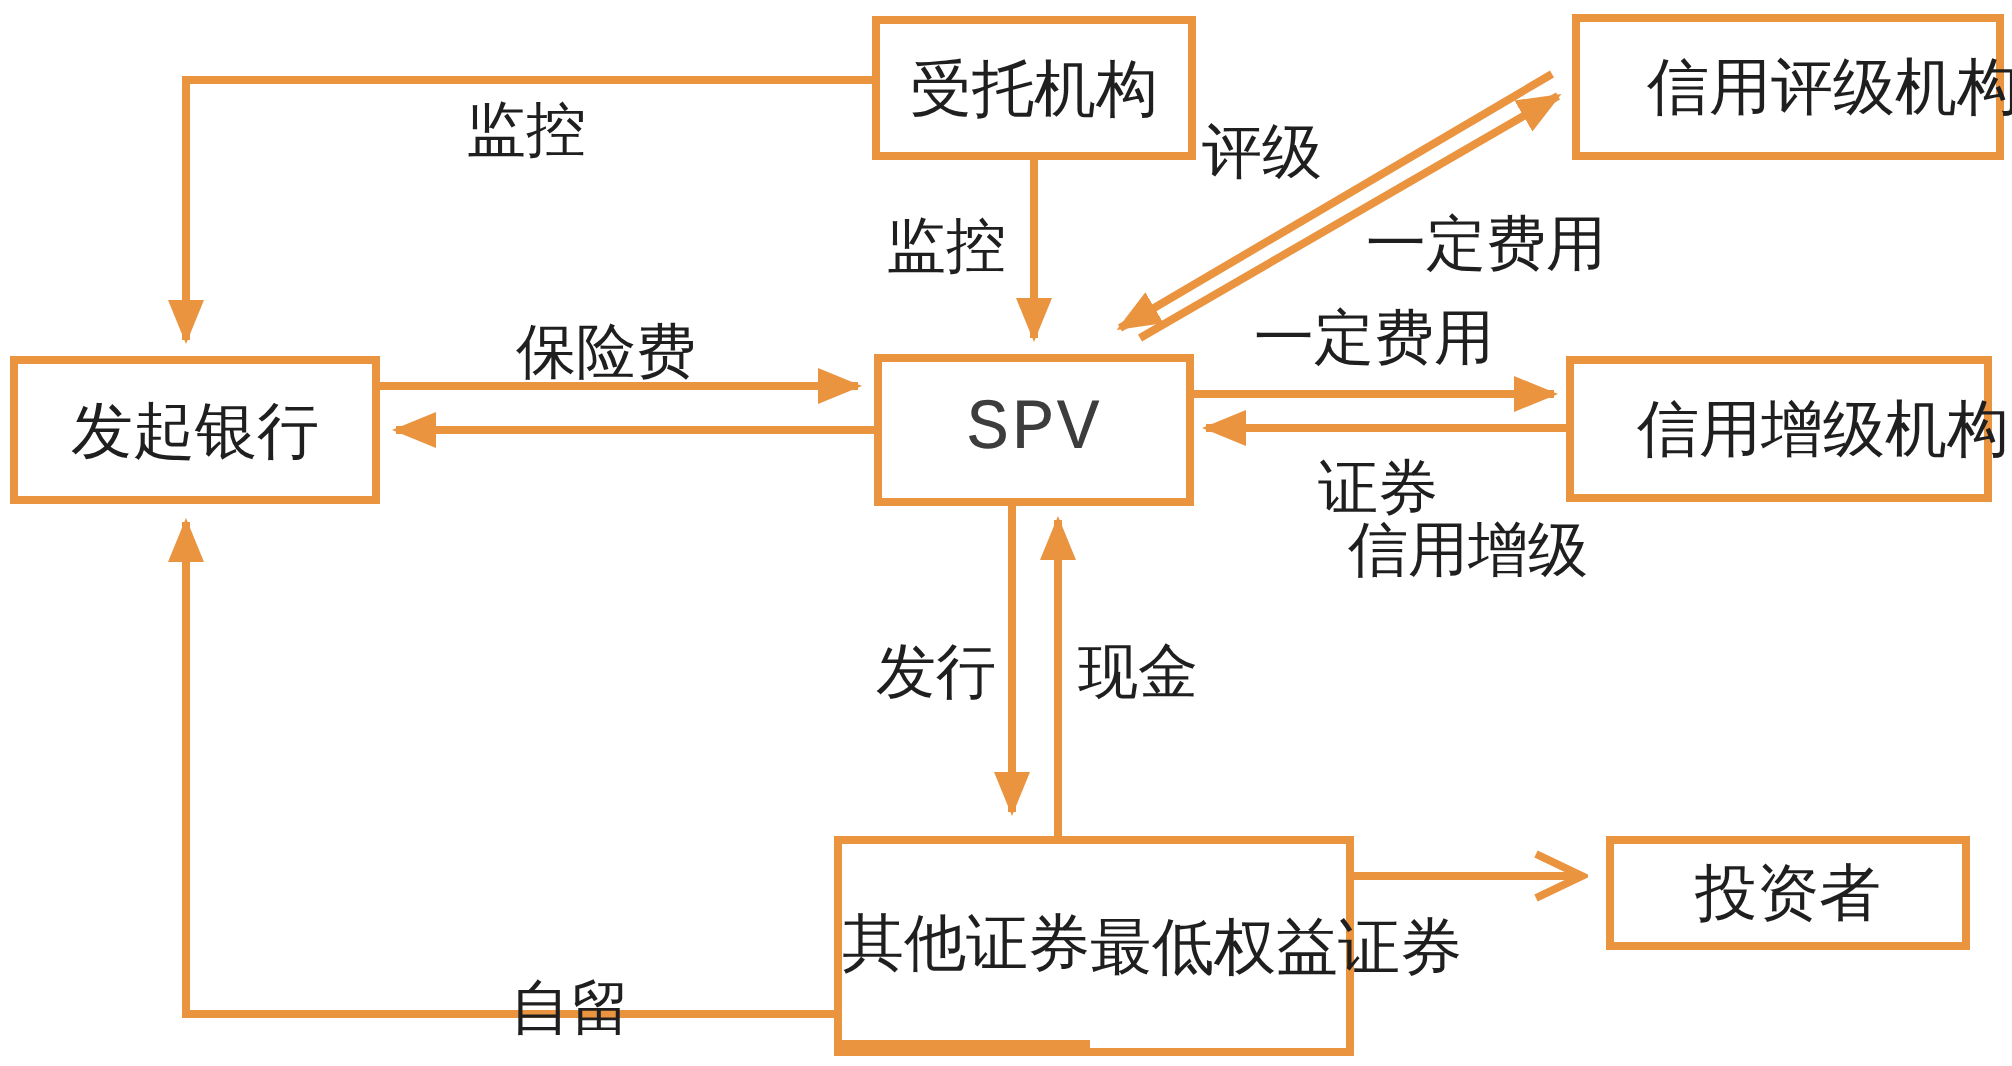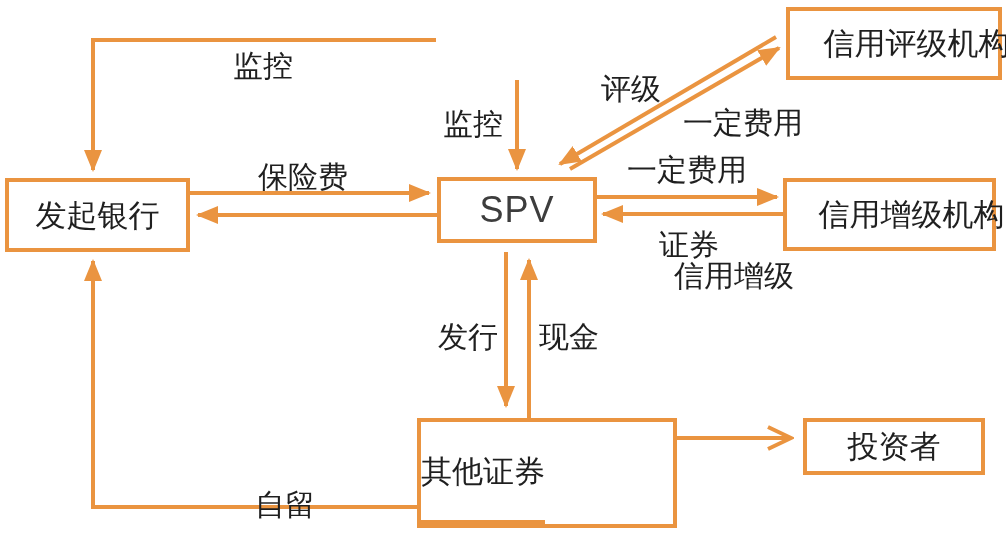--- a/index.html
+++ b/index.html
@@ -79,38 +79,40 @@
     <line x1="506" y1="252" x2="506" y2="406" stroke="#EA9440" stroke-width="4" marker-end="url(#arr)"></line>
     <line x1="529" y1="418" x2="529" y2="260" stroke="#EA9440" stroke-width="4" marker-end="url(#arr)"></line>
 
     <line x1="677" y1="438" x2="790" y2="438" stroke="#EA9440" stroke-width="4" marker-end="url(#arrOpen)"></line>
 
     <polyline points="417,507 93,507 93,261" fill="none" stroke="#EA9440" stroke-width="4" marker-end="url(#arr)"></polyline>
   </svg>
 
   <div class="node" style="left:5px;top:178px;width:185px;height:74px;">发起银行</div>
 
+  <div class="node" style="left:436px;top:8px;width:162px;height:72px;">受托机构</div>
 
   <div class="node" style="left:786px;top:7px;width:216px;height:73px;padding-left:45px;">信用评级机构</div>
 
-  <div class="node spv" style="left:437px;top:177px;width:160px;height:66px;">SPV</div>
+  <div class="node spv" style="left:437px;top:177px;width:160px;height:76px;font-family:Liberation Mono, monospace;">SPV</div>
 
   <div class="node" style="left:783px;top:178px;width:213px;height:73px;padding-left:44px;">信用增级机构</div>
 
   <div class="stack" style="left:417px;top:418px;width:260px;height:110px;">
     <div class="row top">其他证券</div>
+    <div class="row bottom">最低权益证券</div>
   </div>
 
   <div class="node" style="left:803px;top:418px;width:182px;height:57px;">投资者</div>
 
   <div class="lbl" style="left:233px;top:50px;">监控</div>
 
   <div class="lbl" style="left:443px;top:108px;">监控</div>
 
-  <div class="lbl" style="left:601px;top:73px;">评级</div>
+  <div class="lbl" style="left:601px;top:61px;">评级</div>
 
   <div class="lbl" style="left:683px;top:107px;">一定费用</div>
 
   <div class="lbl" style="left:627px;top:154px;">一定费用</div>
 
   <div class="lbl" style="left:258px;top:161px;">保险费</div>
 
 
   <div class="lbl" style="left:659px;top:229px;">证券</div>
   <div class="lbl" style="left:648px;top:260px;margin-left:26px;">信用增级</div>

